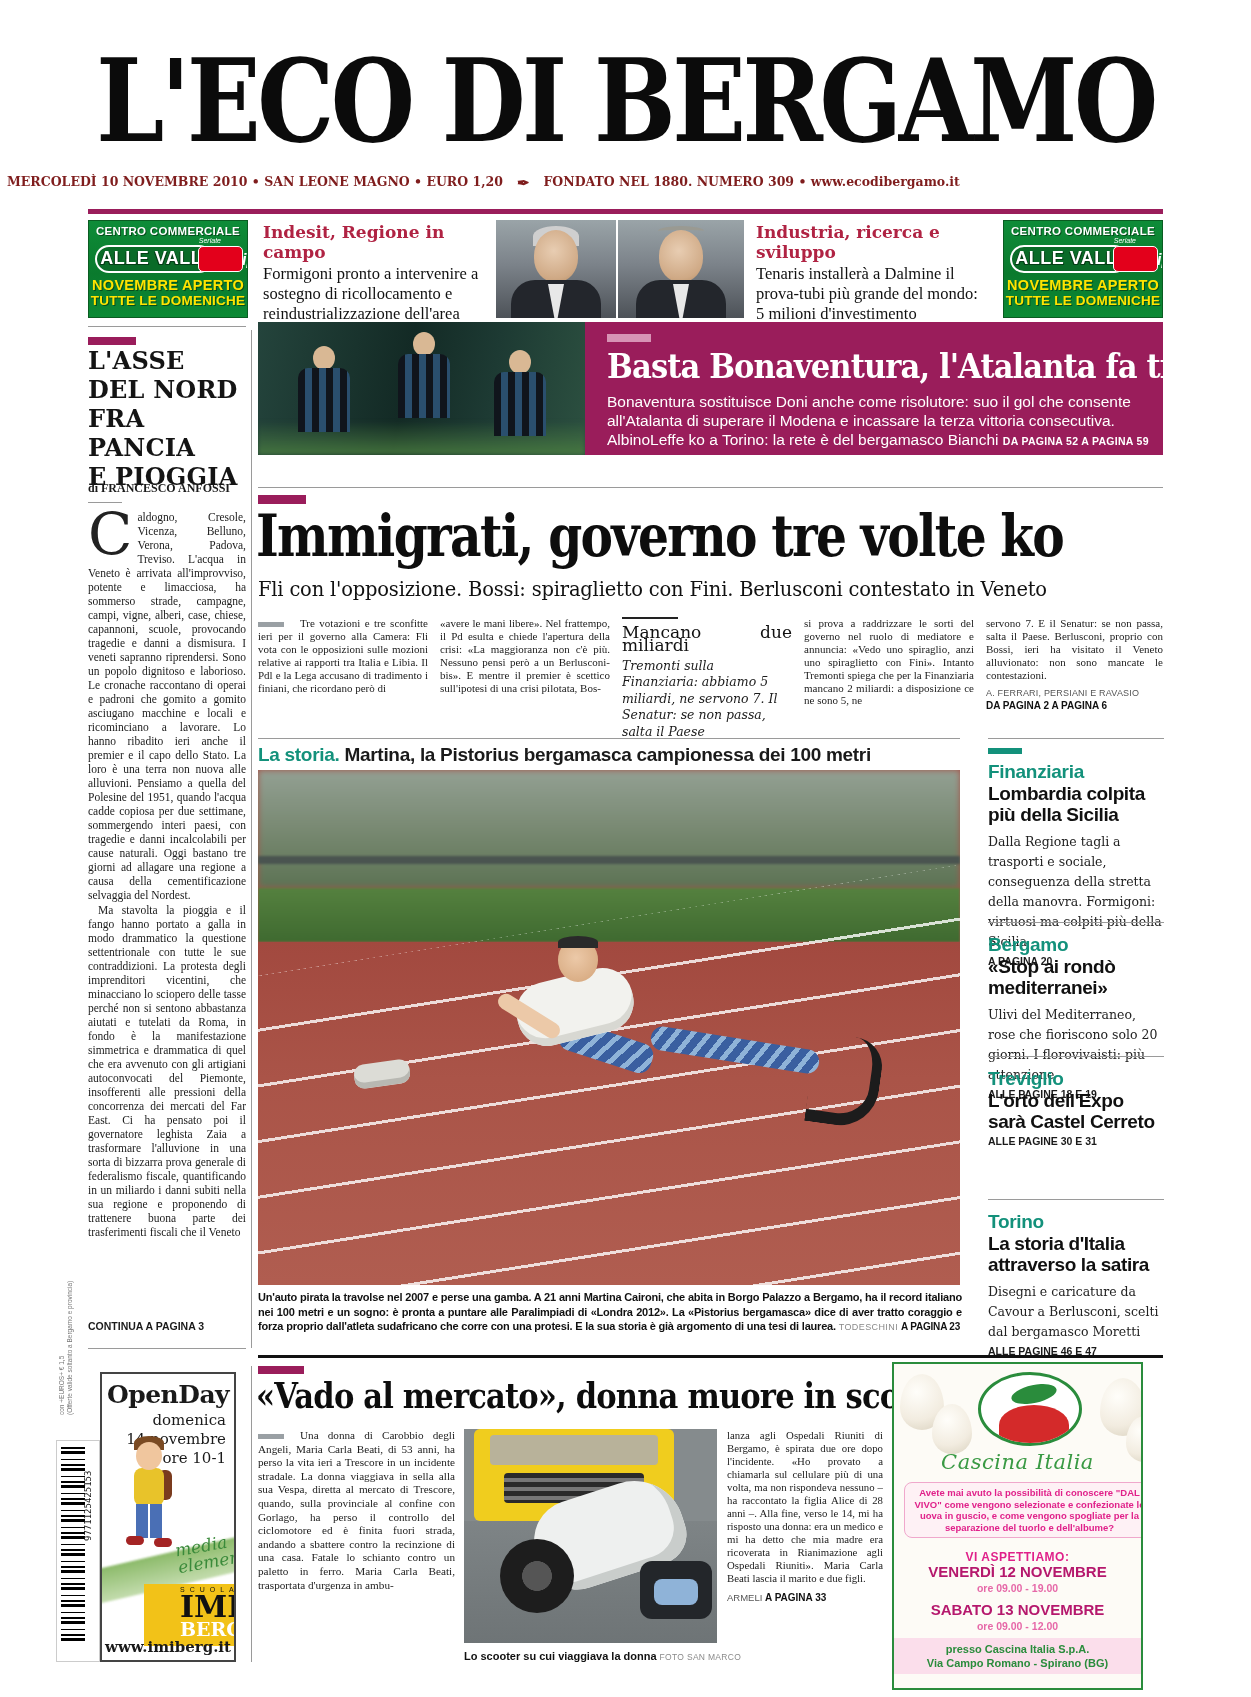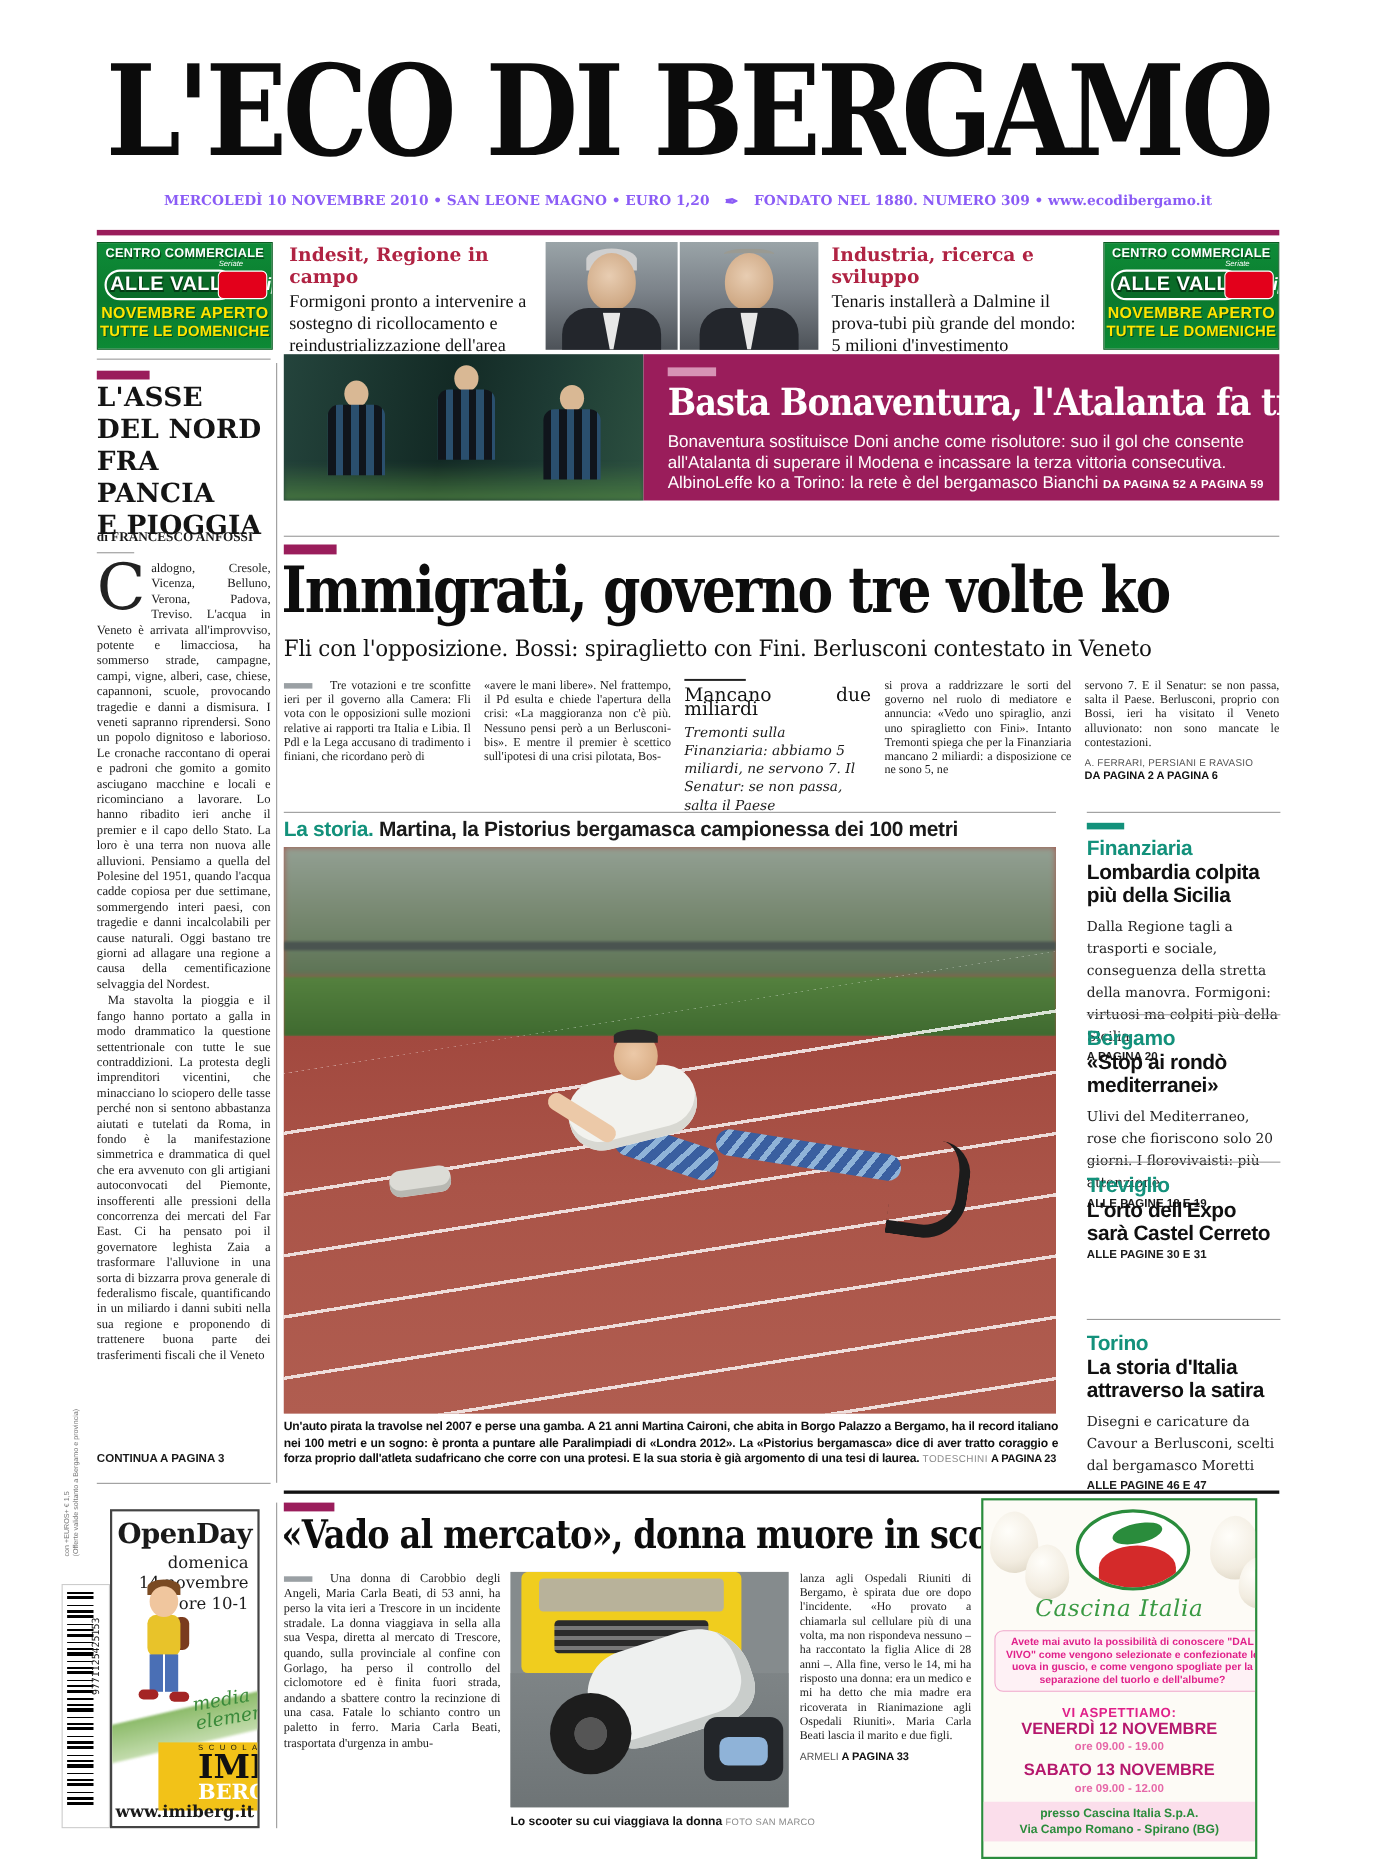--- a/index.html
+++ b/index.html
@@ -6,22 +6,22 @@
   html,body { background:#fff; }
   .page { position:relative; width:1251px; height:1697px; background:#fff; overflow:hidden;
           font-family:"Liberation Serif", serif; color:#1a1a1a; }
   .abs { position:absolute; }
 
   
   .masthead { left:0; right:0; top:44px; text-align:center; }
   .masthead-title { font-family:"DejaVu Serif", serif; font-weight:bold; font-size:110px; line-height:1;
                     letter-spacing:-4px; transform:scaleX(.88) scaleY(1.04); transform-origin:center top;
                     white-space:nowrap; color:#0b0b0b; }
-  .dateline { left:0; right:0; top:172px; text-align:center; font-family:"DejaVu Serif", serif;
-              font-weight:bold; font-size:12.5px; color:#8b5cf6; }
+  .dateline { left:0; right:0; top:172px; text-align:left; font-family:"DejaVu Serif", serif;
+              font-weight:bold; font-size:12.5px; color:#7f1d1d; }
   .dateline span { margin:0 7px; }
   .quill { font-size:15px; position:relative; top:2px; }
 
   .rule-magenta { left:88px; top:209px; width:1075px; height:5px; background:#9a1d5b; }
 
   
   .valli { width:160px; height:98px; background:linear-gradient(180deg,#0e8c38 0%,#0a7a2d 55%,#0c8a35 100%);
            border:1px solid #0a5c22; font-family:"Liberation Sans", sans-serif; text-align:center; overflow:hidden; }
   .valli-cc { color:#fff; font-weight:bold; font-size:11.5px; letter-spacing:.3px; padding-top:4px;
               text-shadow:1px 1px 0 #064d1c; }

